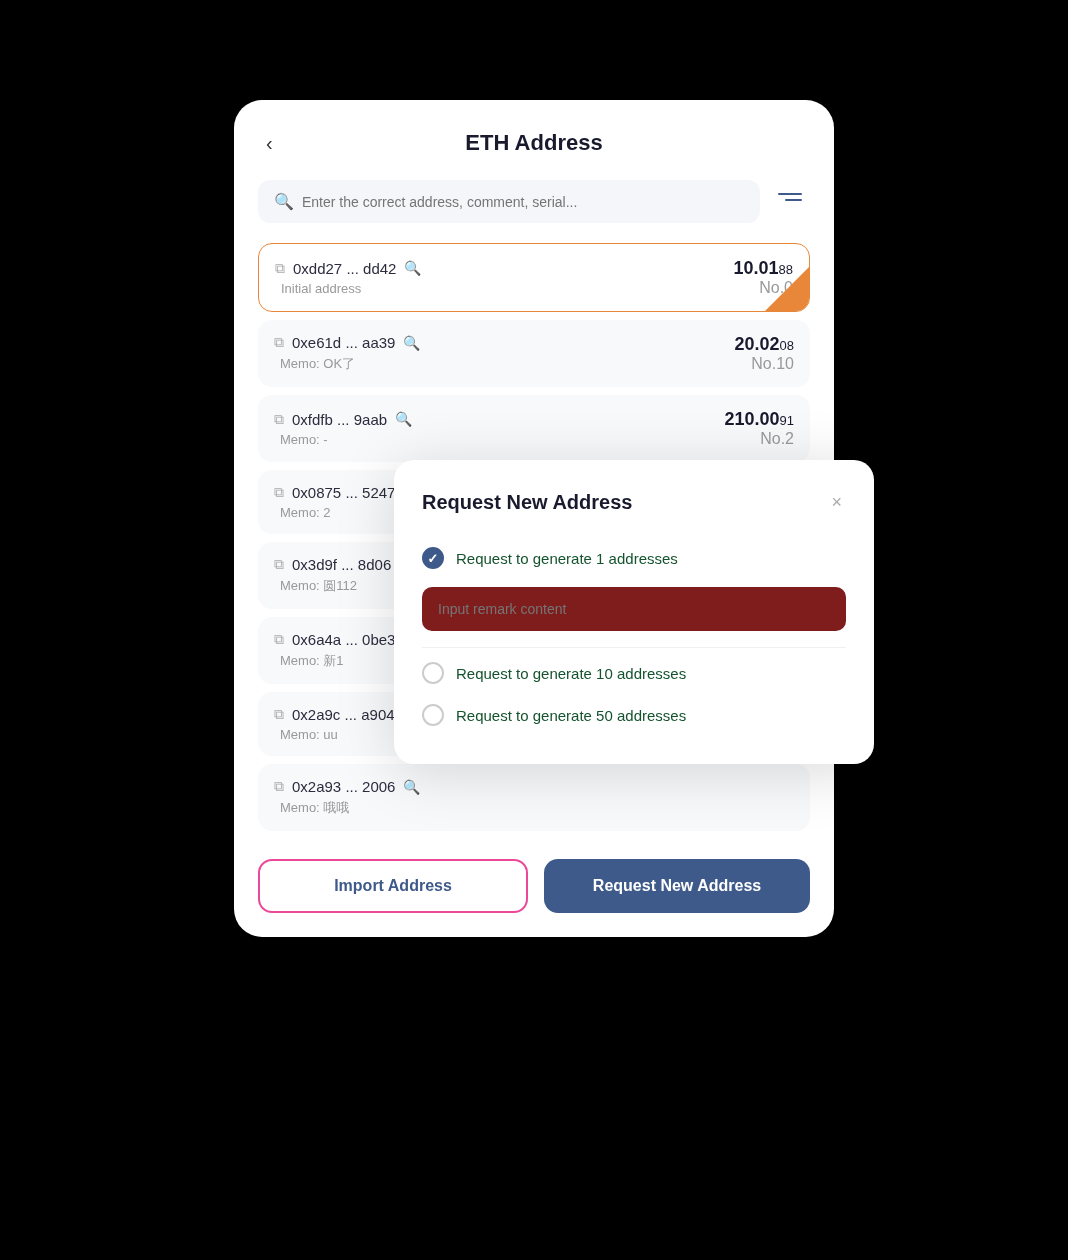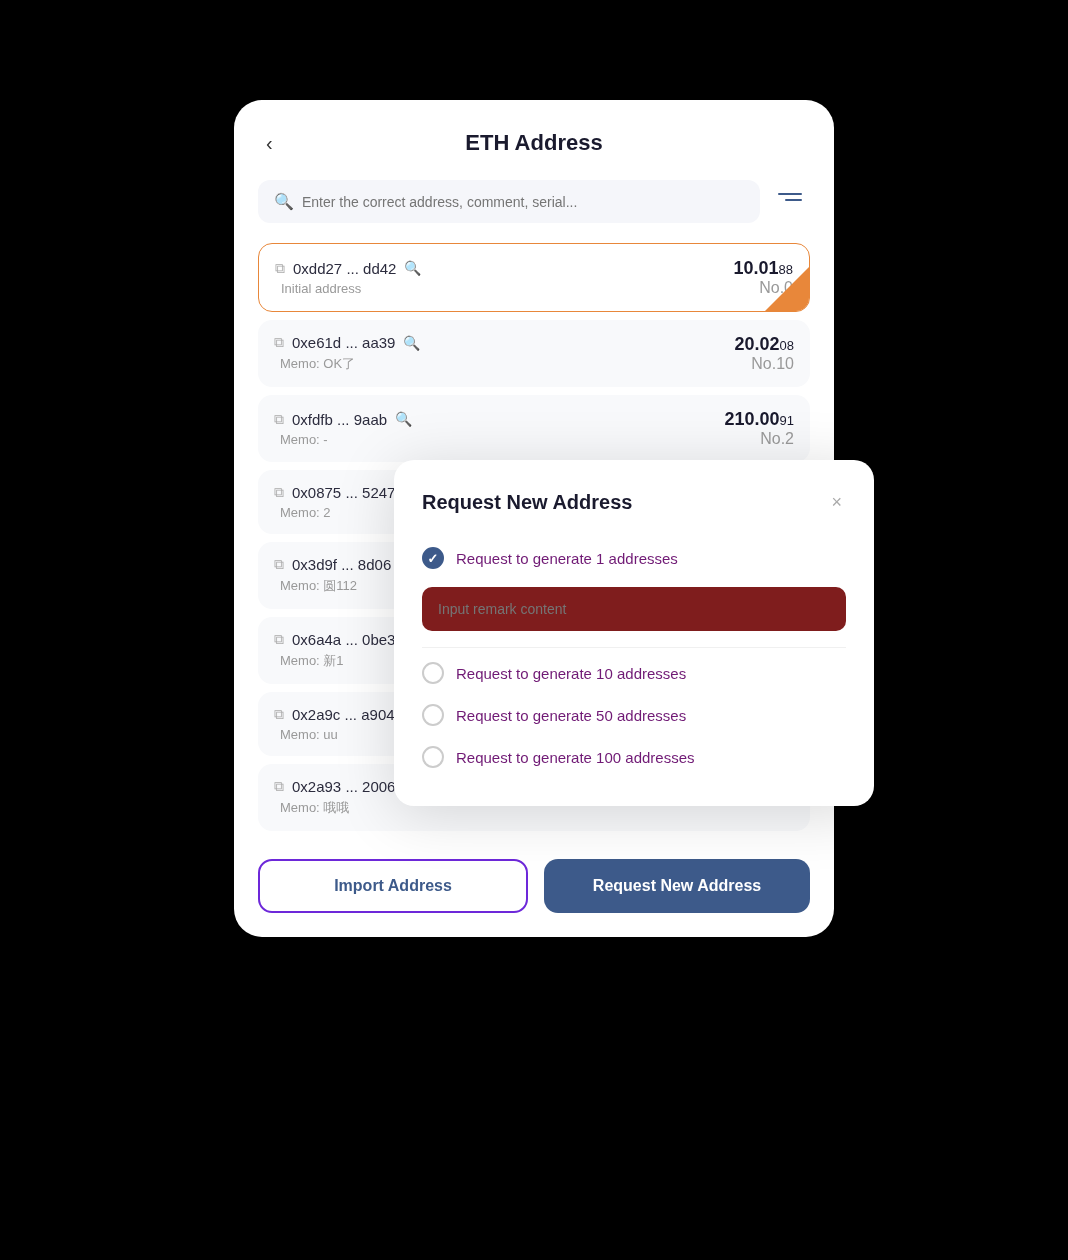--- a/index.html
+++ b/index.html
@@ -211,21 +211,21 @@
       bottom: 24px;
       left: 24px;
       right: 24px;
       display: flex;
       gap: 16px;
     }
 
     .import-btn {
       flex: 1;
       padding: 16px;
-      border: 2px solid #6d28d9;
+      border: 2px solid #ec4899;
       border-radius: 14px;
       background: #fff;
       color: #3d5a8a;
       font-size: 16px;
       font-weight: 600;
       cursor: pointer;
     }
 
     .request-btn {
       flex: 1;
@@ -302,21 +302,21 @@
     }
 
     .radio-check {
       color: #fff;
       font-size: 13px;
       font-weight: 700;
     }
 
     .radio-label {
       font-size: 15px;
-      color: #701a75;
+      color: #14532d;
       text-align: center;
     }
 
     .remark-input {
       width: 100%;
       background: #7f1d1d;
       border: none;
       border-radius: 10px;
       padding: 14px 16px;
       font-size: 14px;
@@ -499,21 +499,16 @@
     </div><input type="text" class="remark-input" placeholder="Input remark content" style=""><div class="divider"></div><div class="radio-option">
       <div class="radio-circle ">
         
       </div>
       <span class="radio-label">Request to generate 10 addresses</span>
     </div><div class="radio-option">
       <div class="radio-circle ">
         
       </div>
       <span class="radio-label">Request to generate 50 addresses</span>
-    </div><div class="radio-option">
-      <div class="radio-circle ">
-        
-      </div>
-      <span class="radio-label">Request to generate 100 addresses</span>
     </div></div>
     </div>
   </div>
 </div>
 
 </body></html>

